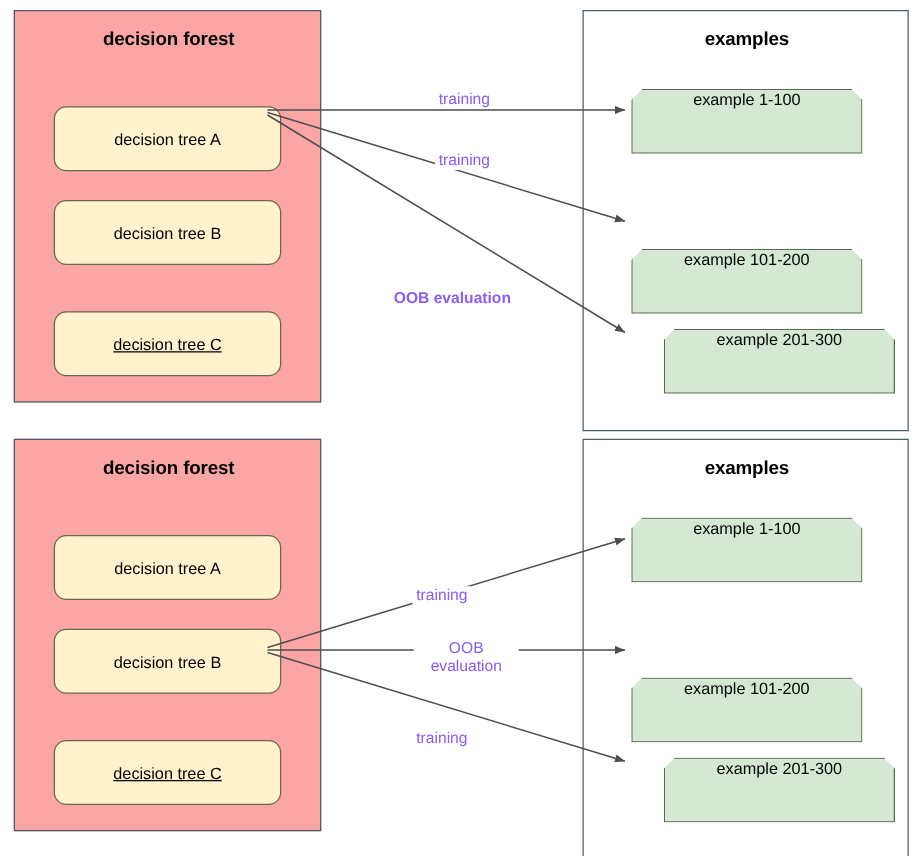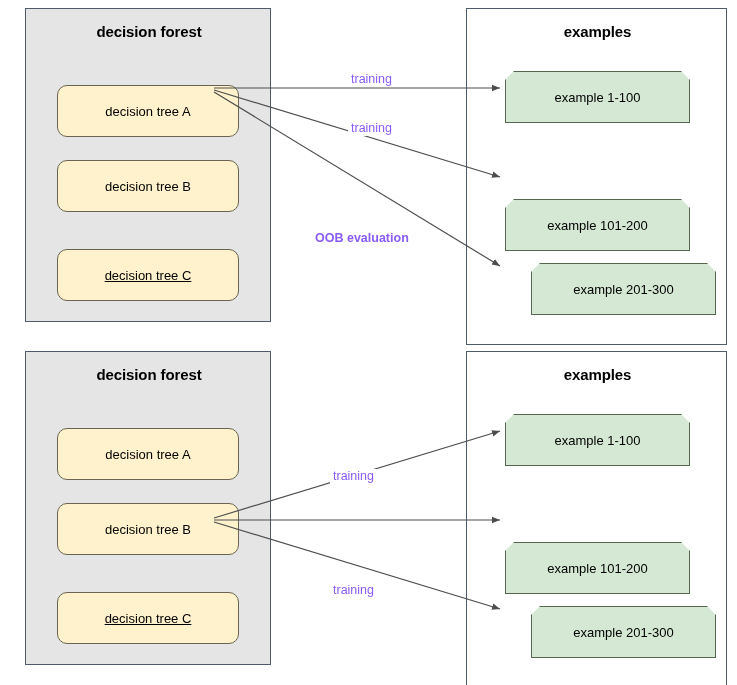--- a/index.html
+++ b/index.html
@@ -10,23 +10,23 @@
     color:#000000;
     overflow:hidden;
   }
   .stage{position:relative;width:737px;height:685px;}
   .panel{position:absolute;left:0;width:737px;height:343px;}
   #panel-top{top:0;}
   #panel-bottom{top:343px;}
 
   .forest-box{
     position:absolute;
-    left:25px;top:8px;
+    left:11px;top:8px;
     width:246px;height:314px;
-    background:#e5e5e5;
+    background:#fca5a5;
     border:1.5px solid #4d5b6b;
     box-sizing:border-box;
   }
   .forest-title{
     position:absolute;
     left:0;top:14px;width:246px;
     text-align:center;
     font-size:15px;font-weight:bold;
     letter-spacing:-0.1px;
   }
@@ -60,21 +60,21 @@
     font-size:15px;font-weight:bold;
     letter-spacing:-0.1px;
   }
   .example-box{
     position:absolute;
     left:38px;
     width:185px;height:52px;
     background:#d5e8d4;
     border:1.4px solid #56684f;
     box-sizing:border-box;
-    display:flex;align-items:center;justify-content:center;
+    display:flex;justify-content:center;
     font-size:13px;
     clip-path:polygon(9px 0, calc(100% - 9px) 0, 100% 9px, 100% 100%, 0 100%, 0 9px);
   }
   .ex-0{top:62px;}
   .ex-1{top:151px;margin-top:39px;}
   .ex-2{top:254px;margin-left:26px;}
 
   .edge-layer{
     position:absolute;left:0;top:0;
     width:737px;height:343px;
@@ -175,16 +175,17 @@
         <marker id="ah-bot" markerWidth="9" markerHeight="9" refX="8" refY="4.5" orient="auto" markerUnits="userSpaceOnUse">
           <path d="M0,1.3 L8,4.5 L0,7.7 z" fill="#4d4d4d"></path>
         </marker>
       </defs>
       <line x1="214" y1="175" x2="500" y2="88" marker-end="url(#ah-bot)"></line>
       <line x1="214" y1="177" x2="500" y2="177" marker-end="url(#ah-bot)"></line>
       <line x1="214" y1="179" x2="500" y2="266" marker-end="url(#ah-bot)"></line>
     </svg>
 
     <div class="edge-label" style="left:330px;top:126px;">training</div>
+    <div class="edge-label" style="left:331px;top:168px;width:78px;"><span>OOB</span><br><span>evaluation</span></div>
     <div class="edge-label" style="left:330px;top:240px;">training</div>
   </div>
 
 </div>
 
 </body></html>

